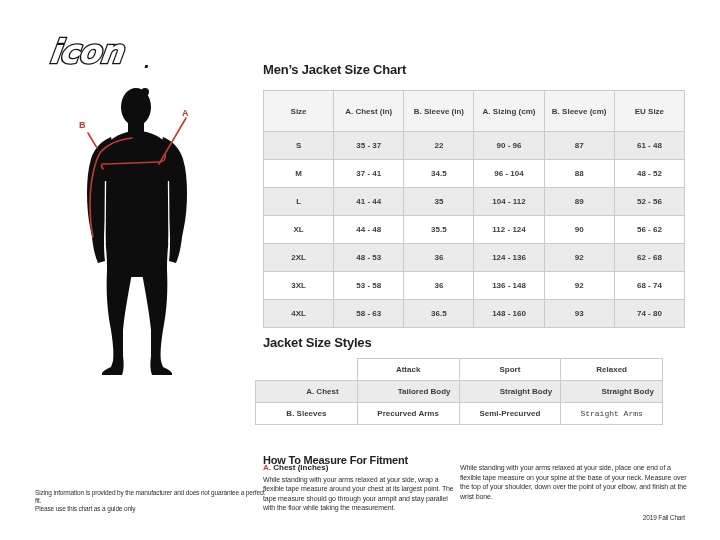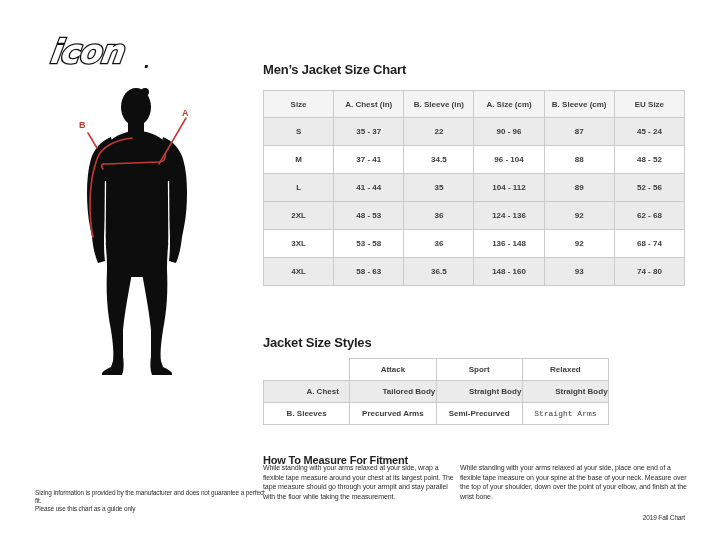--- a/index.html
+++ b/index.html
@@ -12,25 +12,25 @@
   
   .h1{font-size:13px;font-weight:700;color:#1f1f1f;letter-spacing:-0.2px;}
 
   
   table{border-collapse:collapse;table-layout:fixed;
         font-family:"Liberation Sans",sans-serif;font-size:8px;font-weight:700;color:#3d3d3d;}
   th,td{border:1px solid #cbcbcb;text-align:center;vertical-align:middle;padding:0;
         font-weight:700;}
   .size-table{left:263px;top:90px;width:422px;}
   .size-table tr{height:28px;}
-  .size-table thead tr{height:27px;}
+  .size-table thead tr{height:41px;}
   .size-table thead th{background:#f4f4f4;}
   .size-table tr.alt td{background:#ebebeb;}
 
-  .styles-table{left:263px;top:358px;width:346px;}
+  .styles-table{left:255px;top:358px;width:408px;}
   .styles-table tr{height:22px;}
   .styles-table td.blank{border:none;background:transparent;}
   .styles-table tr.alt th,.styles-table tr.alt td{background:#ebebeb;padding-left:32px;}
   .styles-table .light{font-weight:400;font-family:Liberation Mono, monospace;}
 
   
   .measure-col{line-height:9.5px;font-size:7px;color:#2e2e2e;}
   .measure-col .sub{font-size:8px;font-weight:700;color:#1f1f1f;margin-bottom:2px;}
   .measure-col .sub .pfx{color:#c23b32;}
   .measure-col .body{letter-spacing:-0.1px;}
@@ -81,50 +81,58 @@
 <span class="abs diagram-label" style="left:182px;top:108px;">A</span>
 
 <div class="abs h1" style="left:263px;top:62px;">Men’s Jacket Size Chart</div>
 
 <table class="abs size-table">
   <thead>
     <tr>
       <th>Size</th>
       <th>A. Chest (in)</th>
       <th>B. Sleeve (in)</th>
-      <th>A. Size (cm)</th>
+      <th>A. Sizing (cm)</th>
       <th>B. Sleeve (cm)</th>
       <th>EU Size</th>
     </tr>
   </thead>
   <tbody>
     <tr class="alt">
       <td>S</td>
       <td>35 - 37</td>
       <td>22</td>
       <td>90 - 96</td>
       <td>87</td>
-      <td>45 - 24</td>
+      <td>61 - 48</td>
     </tr>
     <tr>
       <td>M</td>
       <td>37 - 41</td>
       <td>34.5</td>
       <td>96 - 104</td>
       <td>88</td>
       <td>48 - 52</td>
     </tr>
     <tr class="alt">
       <td>L</td>
       <td>41 - 44</td>
       <td>35</td>
       <td>104 - 112</td>
       <td>89</td>
       <td>52 - 56</td>
     </tr>
+    <tr>
+      <td>XL</td>
+      <td>44 - 48</td>
+      <td>35.5</td>
+      <td>112 - 124</td>
+      <td>90</td>
+      <td>56 - 62</td>
+    </tr>
     <tr class="alt">
       <td>2XL</td>
       <td>48 - 53</td>
       <td>36</td>
       <td>124 - 136</td>
       <td>92</td>
       <td>62 - 68</td>
     </tr>
     <tr>
       <td>3XL</td>
@@ -166,20 +174,24 @@
       <td>Precurved Arms</td>
       <td>Semi-Precurved</td>
       <td class="light">Straight Arms</td>
     </tr>
   </tbody>
 </table>
 
 <div class="abs h1" style="left:263px;top:446px;font-size:11px;margin-top:8px;">How To Measure For Fitment</div>
 
 <div class="abs measure-col" style="left:263px;top:463px;width:196px;">
+  <div class="sub">
+    <span class="pfx">A.</span>
+    <span>Chest (Inches)</span>
+  </div>
   <div class="body">While standing with your arms relaxed at your side, wrap a flexible tape measure around your chest at its largest point. The tape measure should go through your armpit and stay parallel with the floor while taking the measurement.</div>
 </div>
 
 <div class="abs measure-col" style="left:460px;top:463px;width:228px;">
   <div class="body">While standing with your arms relaxed at your side, place one end of a flexible tape measure on your spine at the base of your neck. Measure over the top of your shoulder, down over the point of your elbow, and finish at the wrist bone.</div>
 </div>
 
 <div class="abs tiny" style="left:35px;top:489px;width:235px;">
   <div>Sizing information is provided by the manufacturer and does not guarantee a perfect fit.</div>
   <div>Please use this chart as a guide only</div>

